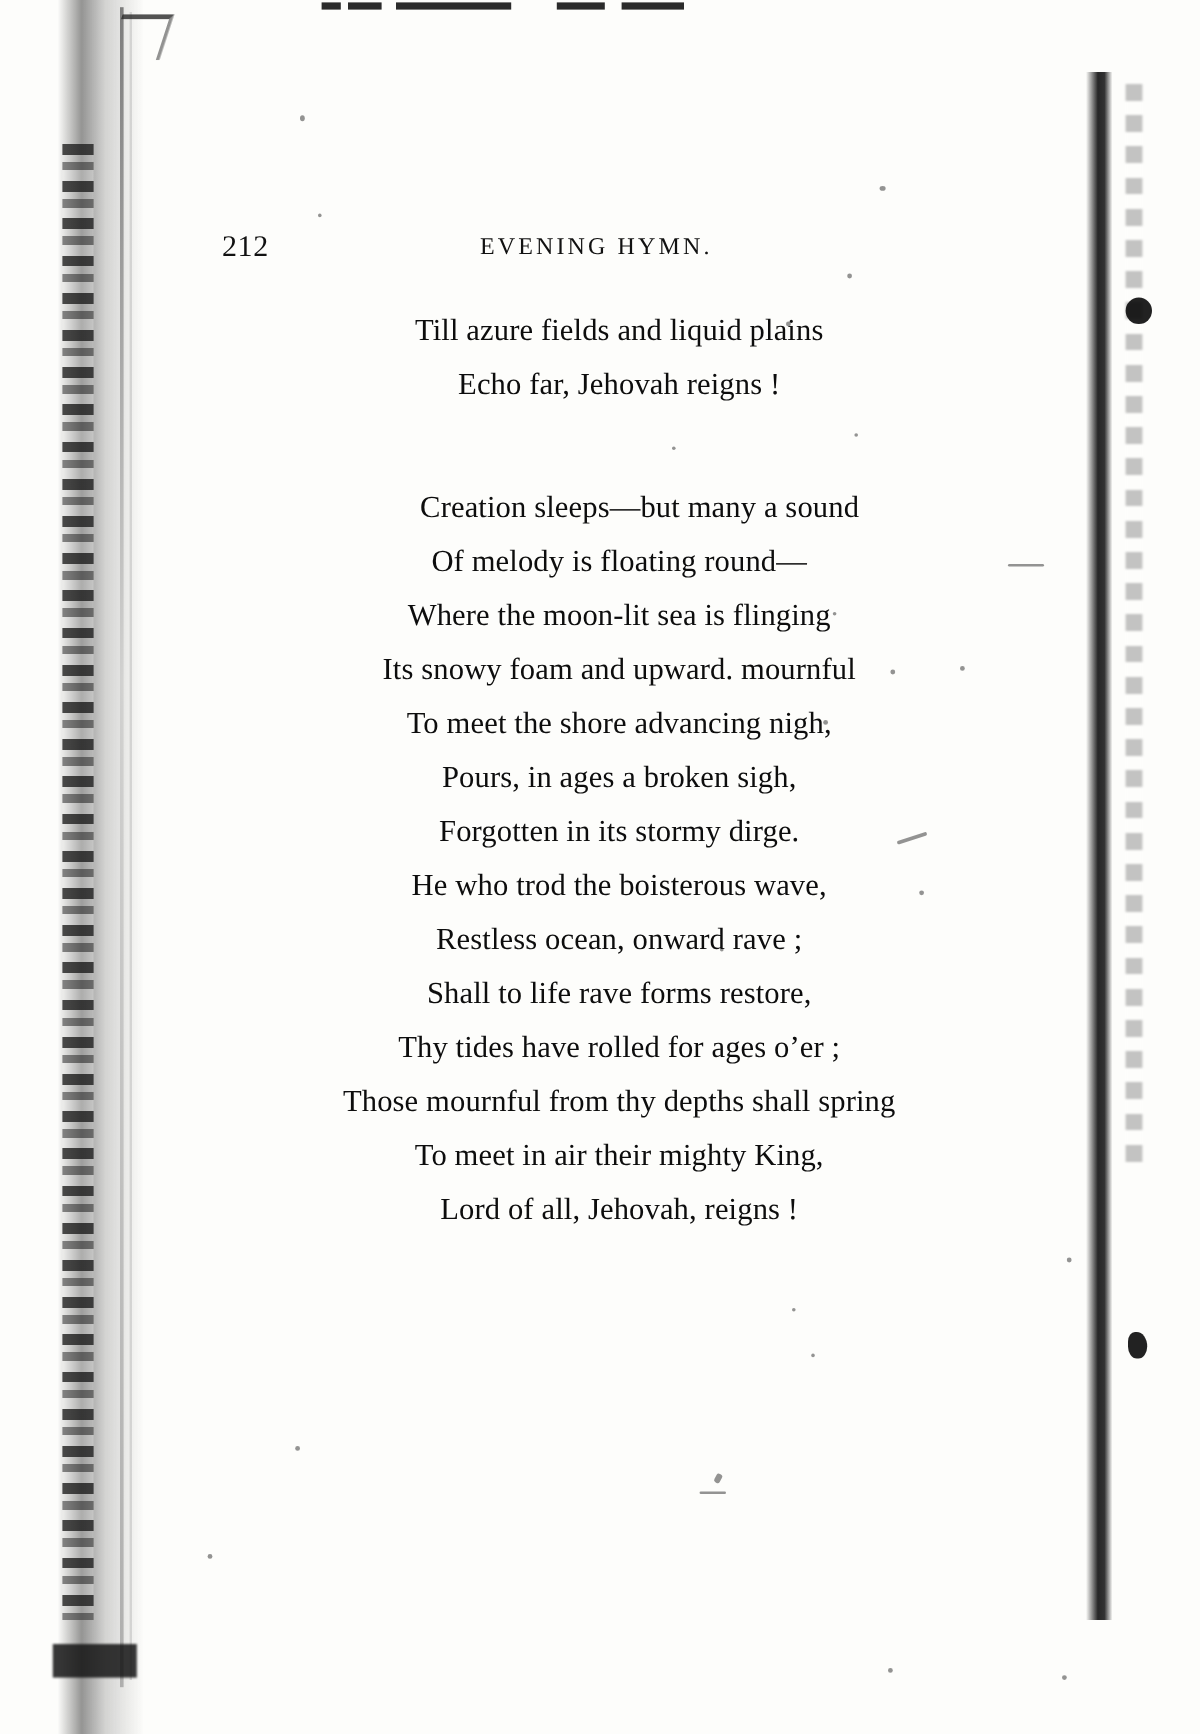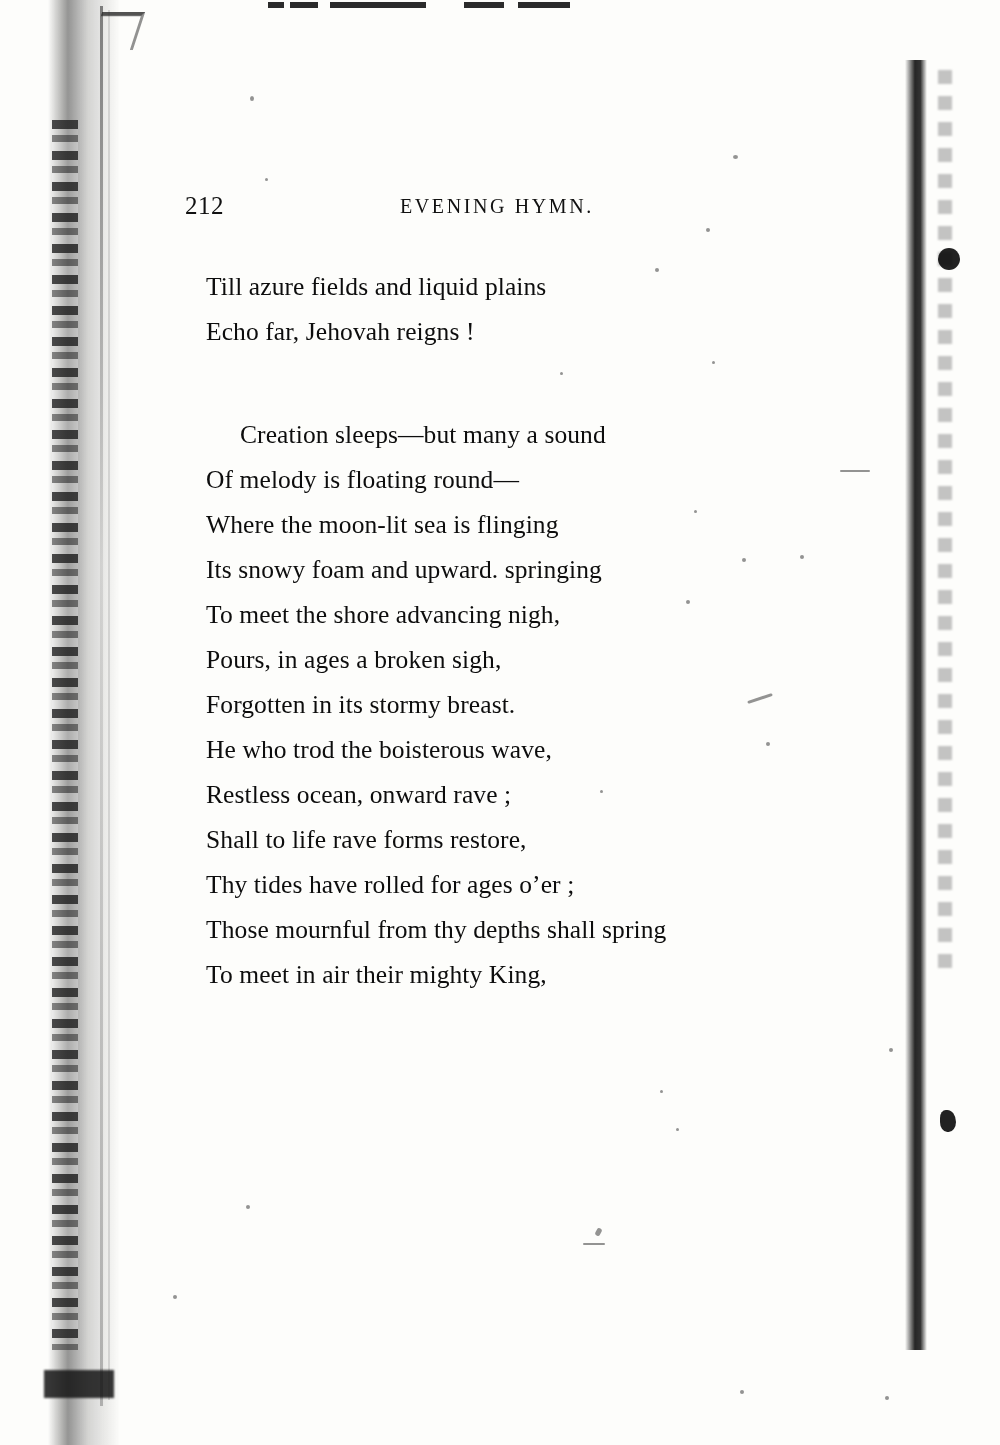--- a/index.html
+++ b/index.html
@@ -168,21 +168,22 @@
     letter-spacing: 2.6px;
     color: #111;
   }
   #stanzas {
     position: absolute;
     left: 206px;
     top: 252px;
     width: 620px;
   }
   .stanza {
-    margin: 12px 0 0 0;
+    margin: 0 0 0 0;
+    text-align: center;
   }
   .stanza + .stanza {
     margin-top: 58px;
   }
   .line {
     font-size: 25.5px;
     line-height: 45px;
     color: #0d0d0d;
     white-space: pre;
     letter-spacing: 0.1px;
@@ -247,27 +248,28 @@
 
     <div id="stanzas">
         <div class="stanza">
           <div class="line">Till azure fields and liquid plains</div>
           <div class="line">Echo far, Jehovah reigns !</div>
         </div>
         <div class="stanza">
           <div class="line ind-1">Creation sleeps—but many a sound</div>
           <div class="line">Of melody is floating round—</div>
           <div class="line">Where the moon-lit sea is flinging</div>
-          <div class="line">Its snowy foam and upward. springing</div>
+          <div class="line">Its snowy foam and upward. mournful</div>
           <div class="line">To meet the shore advancing nigh,</div>
           <div class="line">Pours, in ages a broken sigh,</div>
-          <div class="line">Forgotten in its stormy breast.</div>
+          <div class="line">Forgotten in its stormy dirge.</div>
           <div class="line">He who trod the boisterous wave,</div>
           <div class="line">Restless ocean, onward rave ;</div>
           <div class="line">Shall to life rave forms restore,</div>
           <div class="line">Thy tides have rolled for ages o’er ;</div>
           <div class="line">Those mournful from thy depths shall spring</div>
           <div class="line">To meet in air their mighty King,</div>
+          <div class="line">Lord of all, Jehovah, reigns !</div>
         </div>
       </div>
 
   </div>
 </div>
 
 </body></html>

